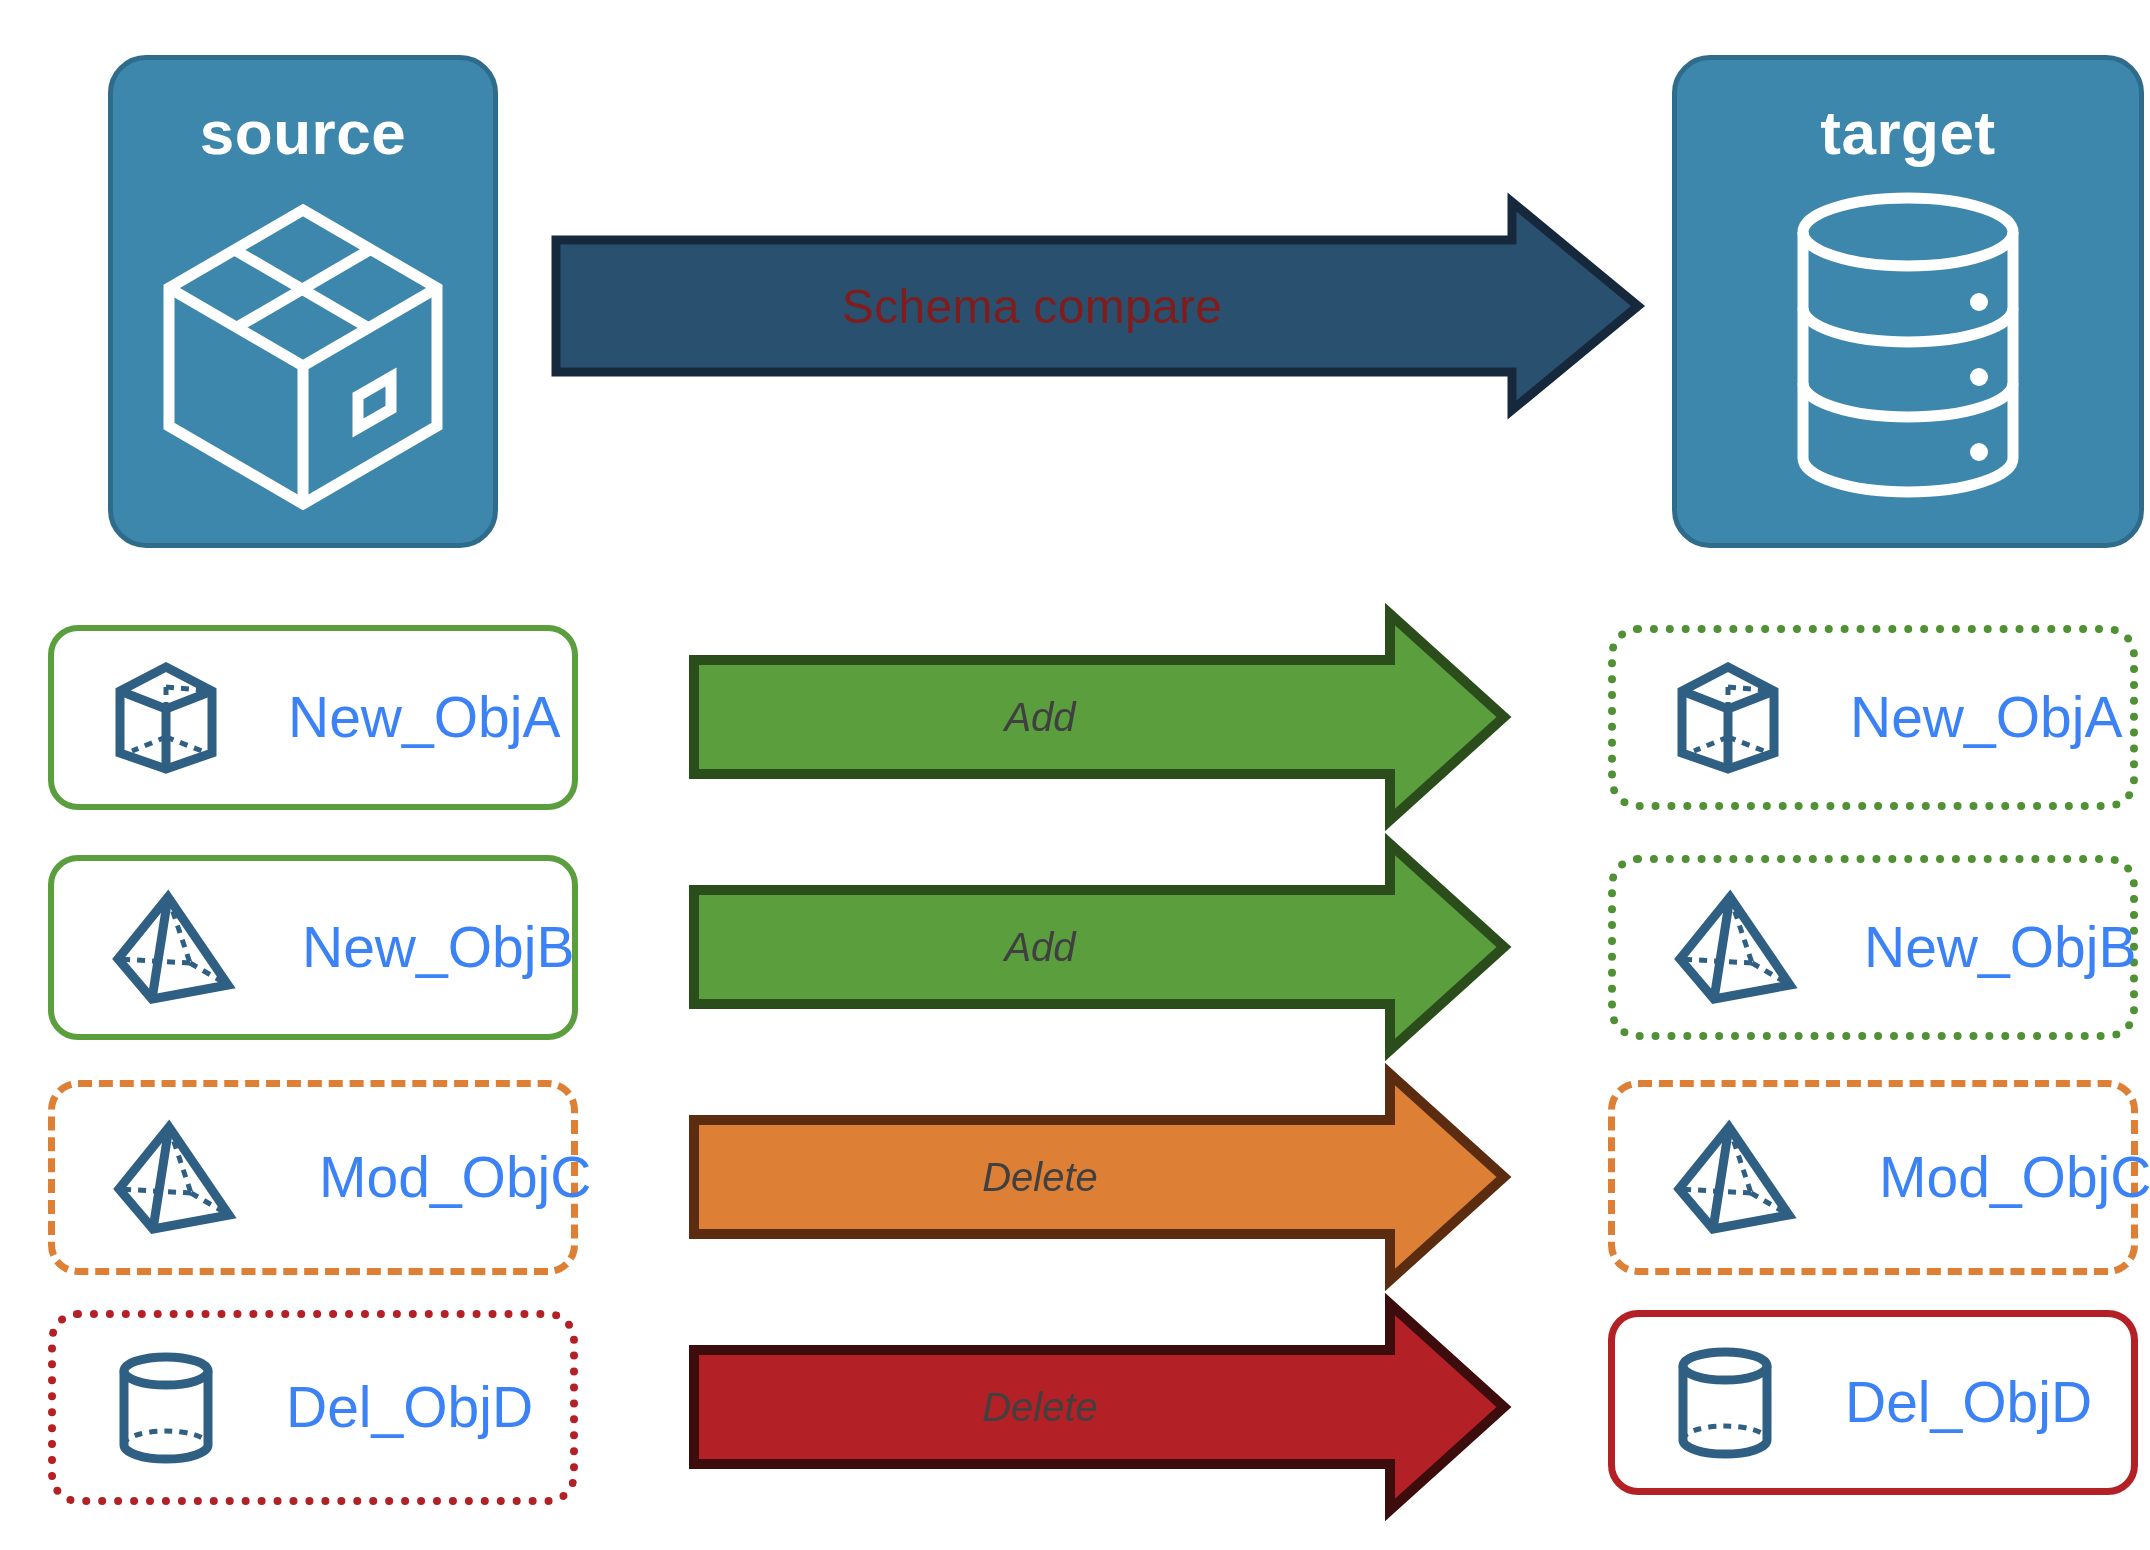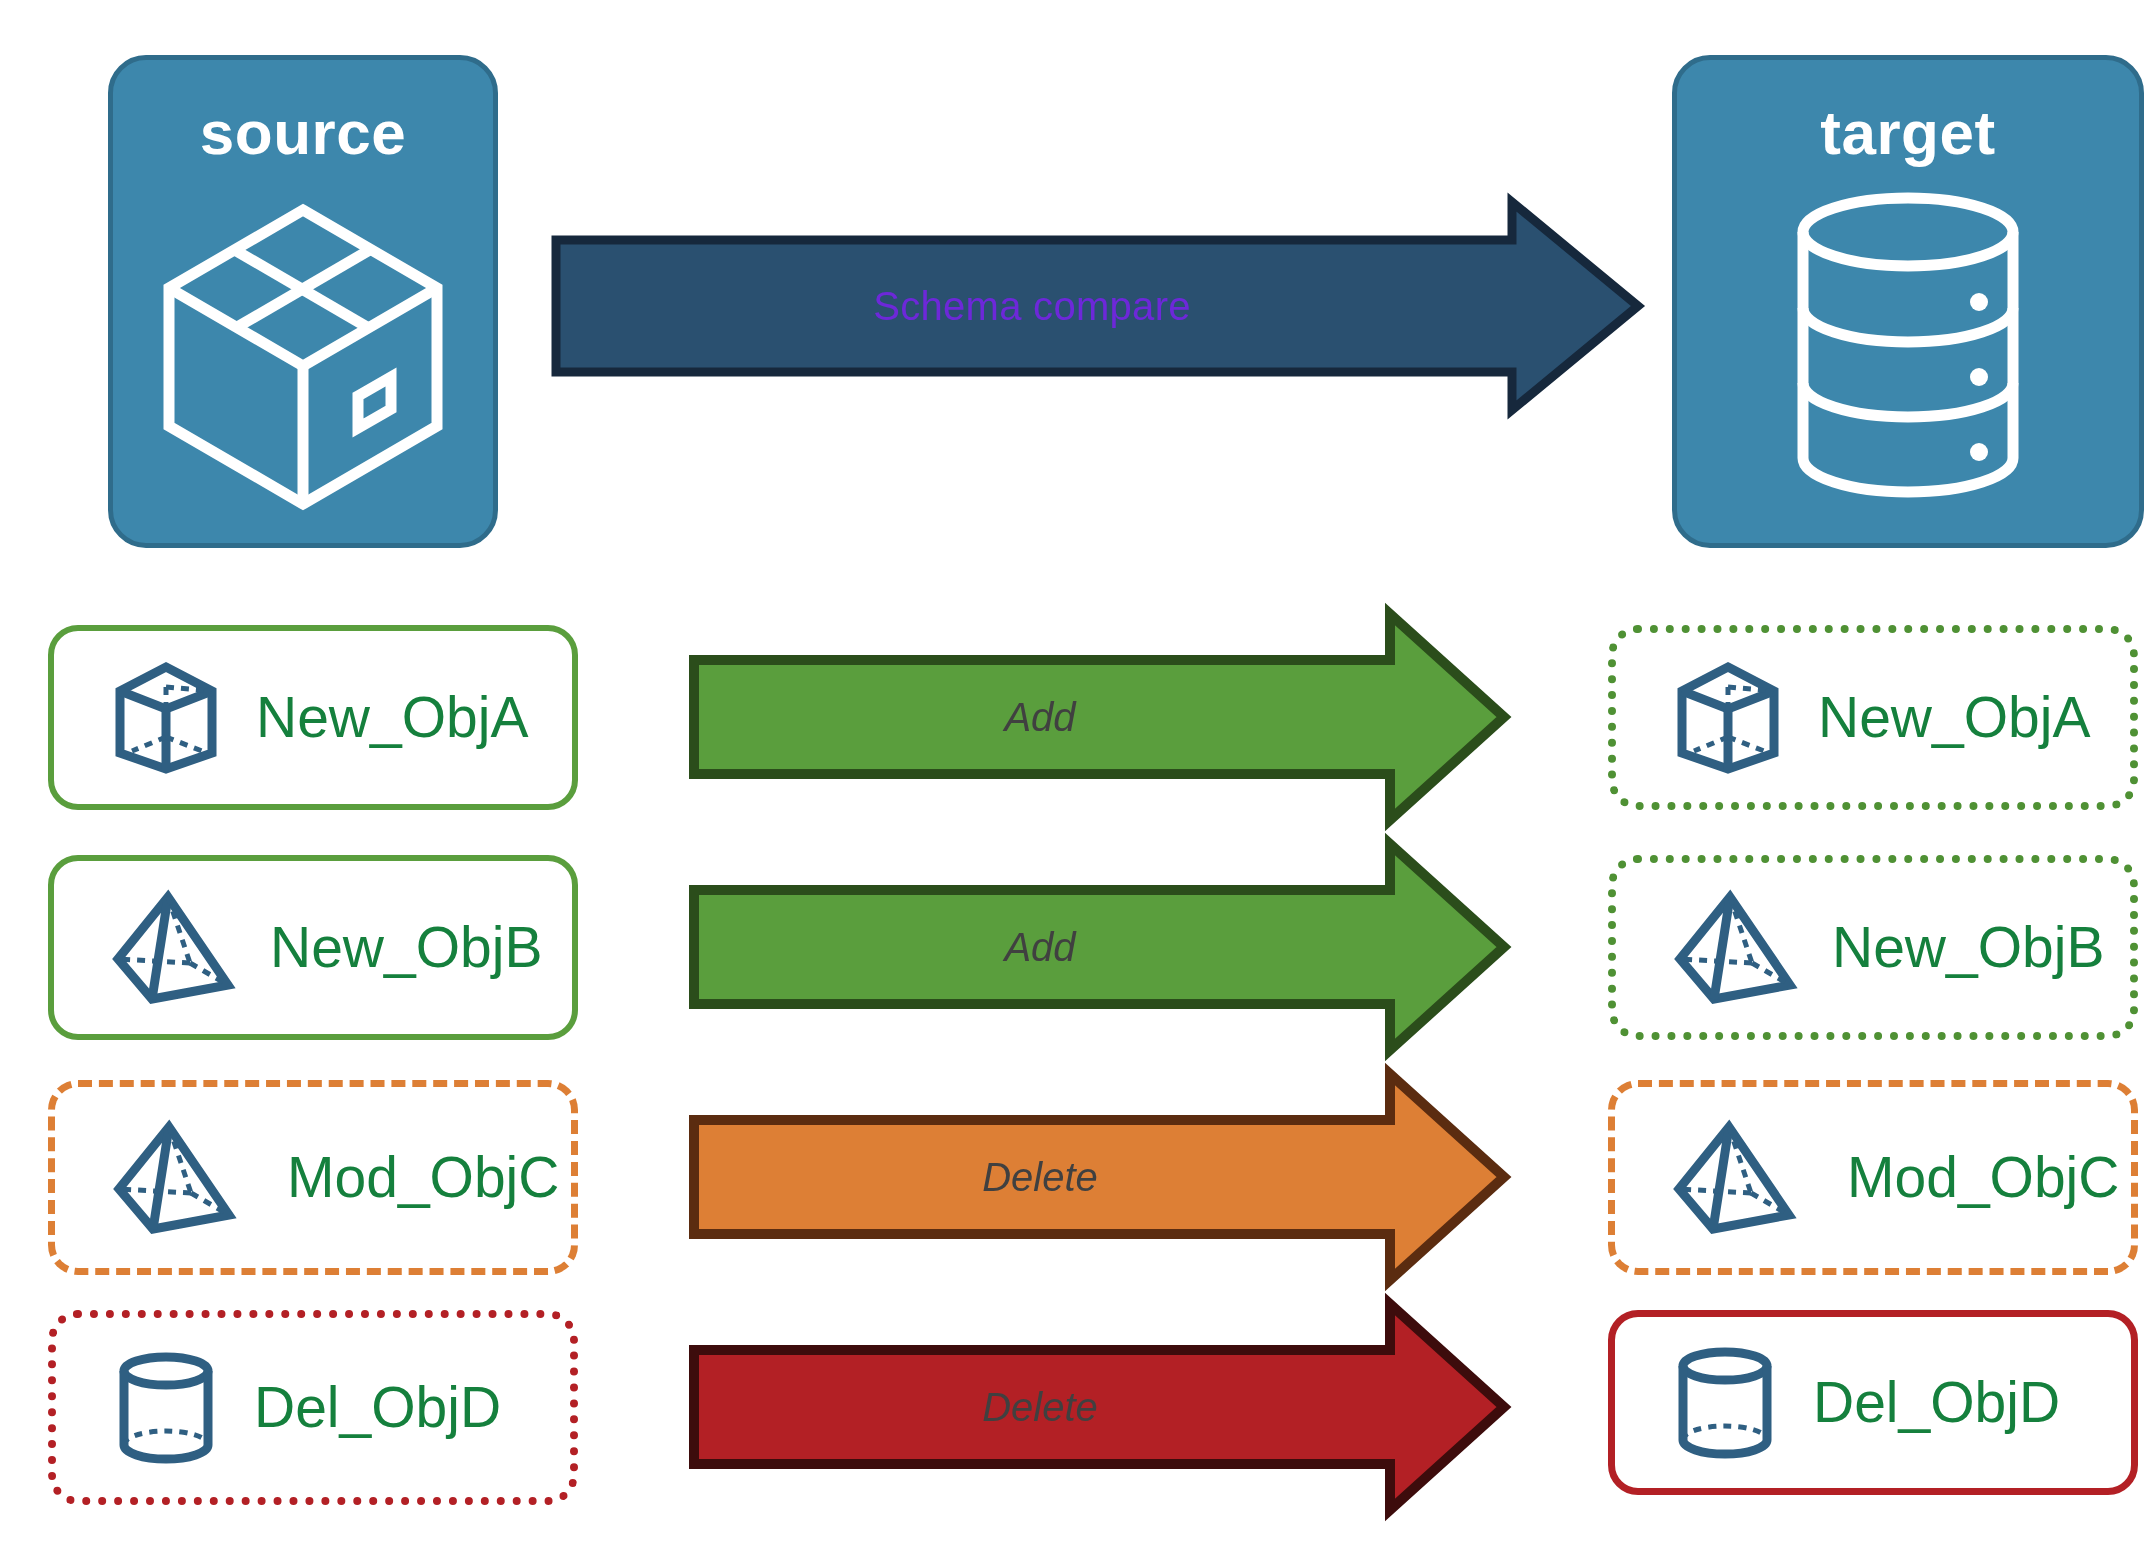--- a/index.html
+++ b/index.html
@@ -15,27 +15,27 @@
             letter-spacing:.5px;margin-top:42px;line-height:1;}
   .endpoint .ep-icon{margin-top:26px;}
 
   #source-card{left:108px;top:55px;width:390px;height:493px;}
   #target-card{left:1672px;top:55px;width:472px;height:493px;}
 
   
   #compare-arrow{position:absolute;left:552px;top:198px;width:1090px;height:216px;}
   #compare-label{position:absolute;left:552px;top:198px;width:960px;height:216px;
                  display:flex;align-items:center;justify-content:center;
-                 color:#6d28d9;font-size:40px;letter-spacing:.3px;}
+                 color:#7f1d1d;font-size:48px;letter-spacing:.3px;}
 
   
   .obj-card{position:absolute;box-sizing:border-box;background:#ffffff;
             border-radius:30px;display:flex;align-items:center;}
   .obj-card .obj-icon{margin-left:58px;flex:0 0 auto;}
-  .obj-card .obj-label{margin-left:36px;font-size:57px;color:#15803d;
+  .obj-card .obj-label{margin-left:68px;font-size:57px;color:#3b82f6;
             white-space:nowrap;line-height:1;}
 
   .bd-green-solid{border:6px solid #5a9e3d;}
   .bd-green-dotted{border:8px dotted #4f9134;}
   .bd-orange-dashed{border:7px dashed #dd7f35;gap:16px;}
   .bd-red-dotted{border:8px dotted #b32025;}
   .bd-red-solid{border:7px solid #b32025;}
 
   .left-card{left:48px;width:530px;}
   .right-card{left:1608px;width:530px;}

